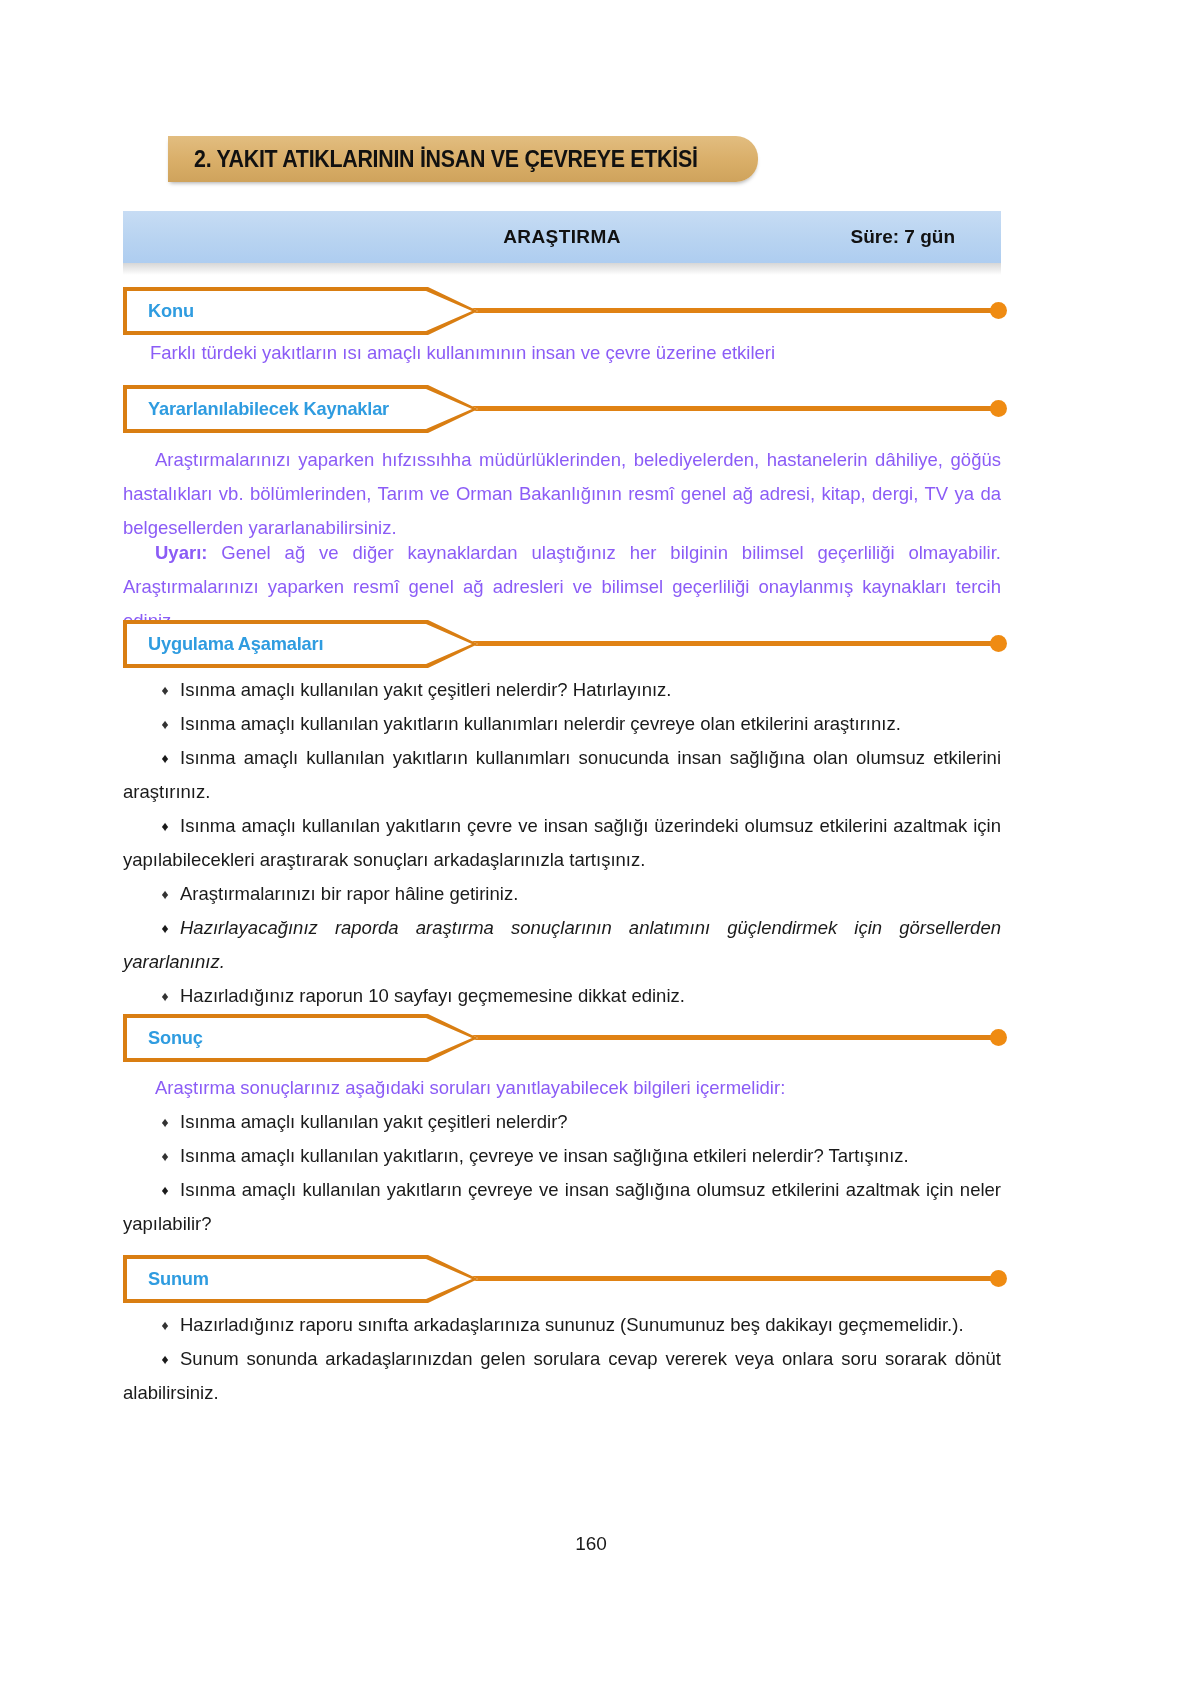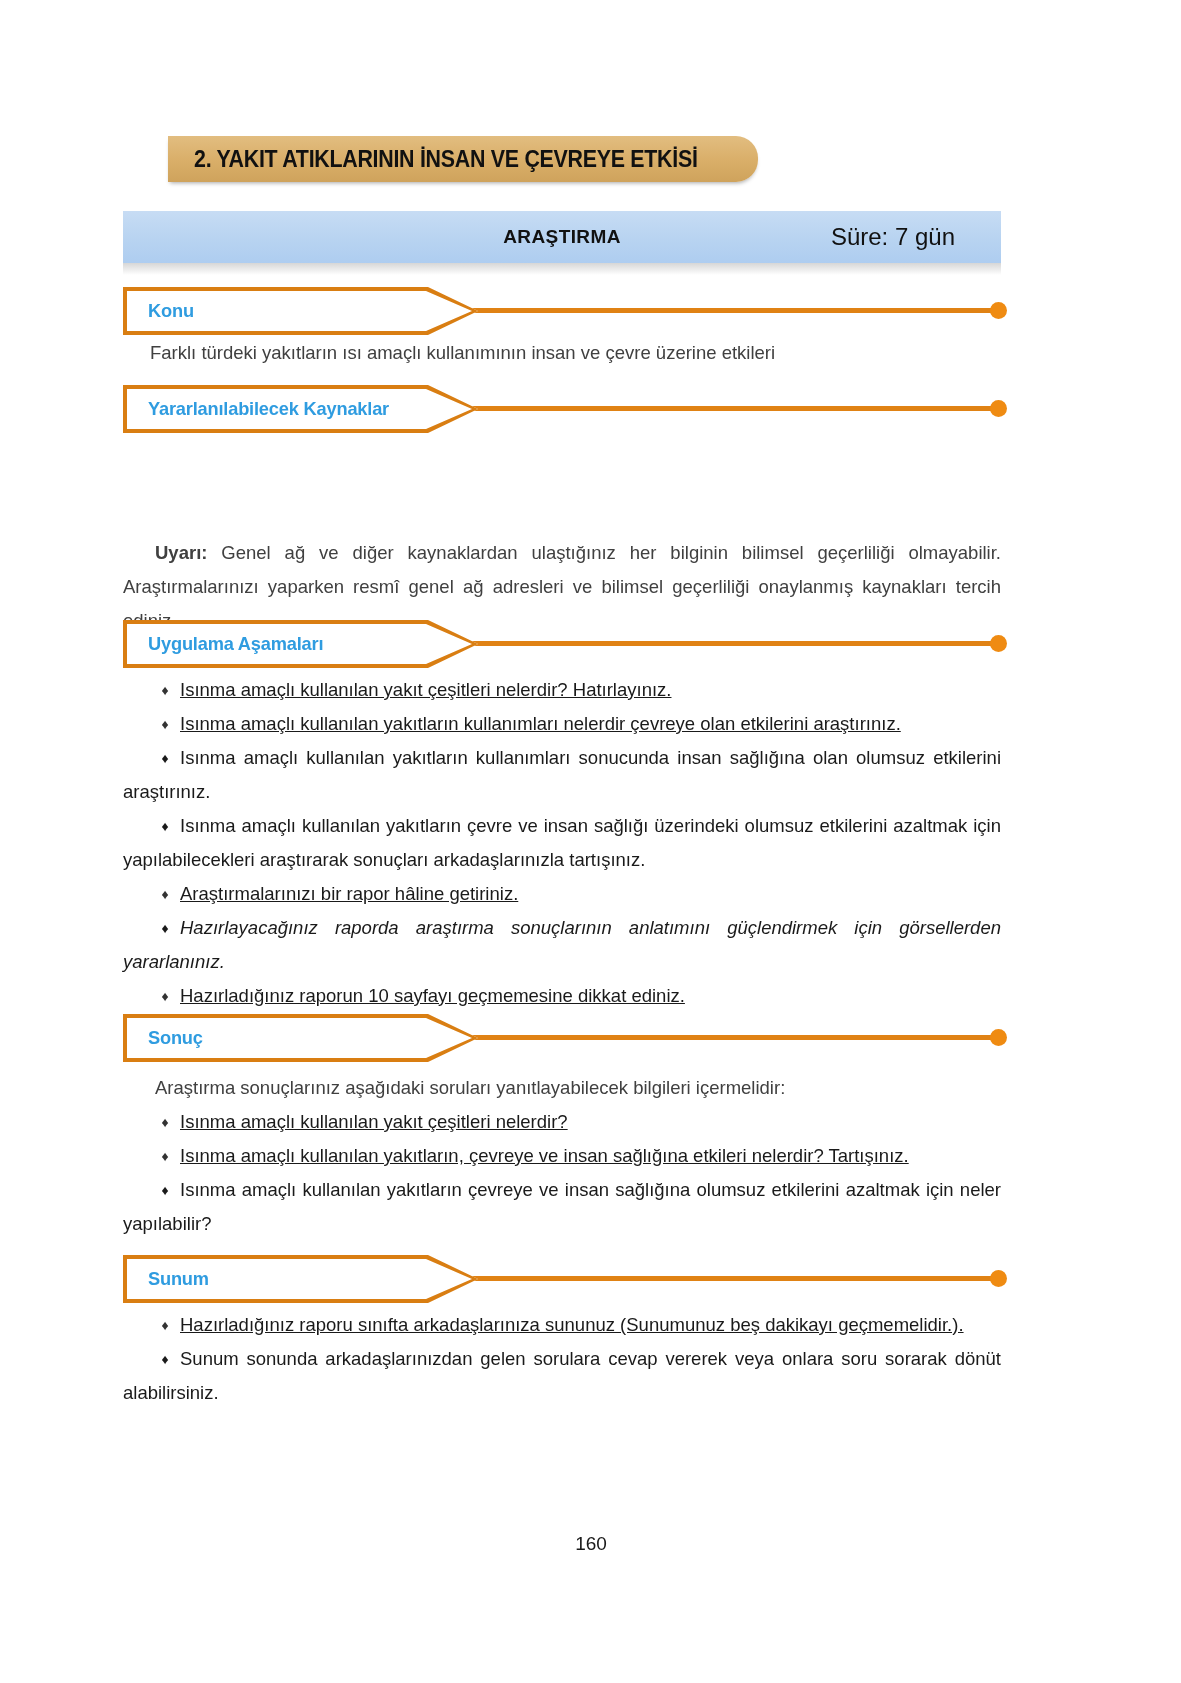--- a/index.html
+++ b/index.html
@@ -71,22 +71,22 @@
     left: 0; right: 0;
     text-align: center;
     font-weight: bold;
     font-size: 19px;
     color: #111;
     letter-spacing: 0.4px;
   }
   .blue-bar .duration {
     position: absolute;
     right: 46px;
-    font-weight: normal;
-    font-size: 24px;
+    font-weight: bold;
+    font-size: 19px;
     color: #111;
   }
   .blue-bar-shadow {
     position: absolute;
     left: 123px;
     top: 263px;
     width: 878px;
     height: 12px;
     background: linear-gradient(180deg, rgba(120,120,120,0.30) 0%, rgba(255,255,255,0) 100%);
   }
@@ -152,21 +152,21 @@
     transform: scaleX(0.96);
     transform-origin: left center;
     white-space: nowrap;
   }
 
   
   .para {
     position: absolute;
     font-size: 18.5px;
     line-height: 34px;
-    color: #404040;
+    color: #8b5cf6;
     text-align: justify;
     text-justify: inter-word;
   }
   .para.nojust { text-align: left; }
   .para b { font-weight: bold; }
 
   .bullet-row {
     position: absolute;
     font-size: 18.5px;
     line-height: 34px;
@@ -179,21 +179,20 @@
     width: 24px;
     text-align: center;
     color: #333;
     font-size: 14px;
   }
   .bullet-row .btxt {
     display: block;
     padding-left: 57px;
     text-align: justify;
     text-justify: inter-word;
-    text-decoration: underline;
   }
   .bullet-row .btxt.nojust { text-align: left; }
   .hangwrap {
     position: absolute;
     font-size: 18.5px;
     line-height: 34px;
     color: #1a1a1a;
   }
 
   .pagenum {
@@ -232,20 +231,21 @@
   </div>
   <div class="para nojust" style="left:150px; top:336px; width:850px;">Farklı türdeki yakıtların ısı amaçlı kullanımının insan ve çevre üzerine etkileri</div>
 
   <div class="section" style="top:385px;">
     <div class="sec-line"></div>
     <div class="sec-dot"></div>
     <div class="sec-tag"></div>
     <div class="sec-tag-border"></div>
     <div class="sec-label">Yararlanılabilecek Kaynaklar</div>
   </div>
+  <div class="para" style="left:123px; top:443px; width:878px; text-indent:32px;">Araştırmalarınızı yaparken hıfzıssıhha müdürlüklerinden, belediyelerden, hastanelerin dâhiliye, göğüs hastalıkları vb. bölümlerinden, Tarım ve Orman Bakanlığının resmî genel ağ adresi, kitap, dergi, TV ya da belgesellerden yararlanabilirsiniz.</div>
   <div class="para" style="left:123px; top:536px; width:878px; text-indent:32px;"><b>Uyarı:</b><span> Genel ağ ve diğer kaynaklardan ulaştığınız her bilginin bilimsel geçerliliği olmayabilir. Araştırmalarınızı yaparken resmî genel ağ adresleri ve bilimsel geçerliliği onaylanmış kaynakları tercih ediniz.</span></div>
 
   <div class="section" style="top:620px;">
     <div class="sec-line"></div>
     <div class="sec-dot"></div>
     <div class="sec-tag"></div>
     <div class="sec-tag-border"></div>
     <div class="sec-label">Uygulama Aşamaları</div>
   </div>
 

